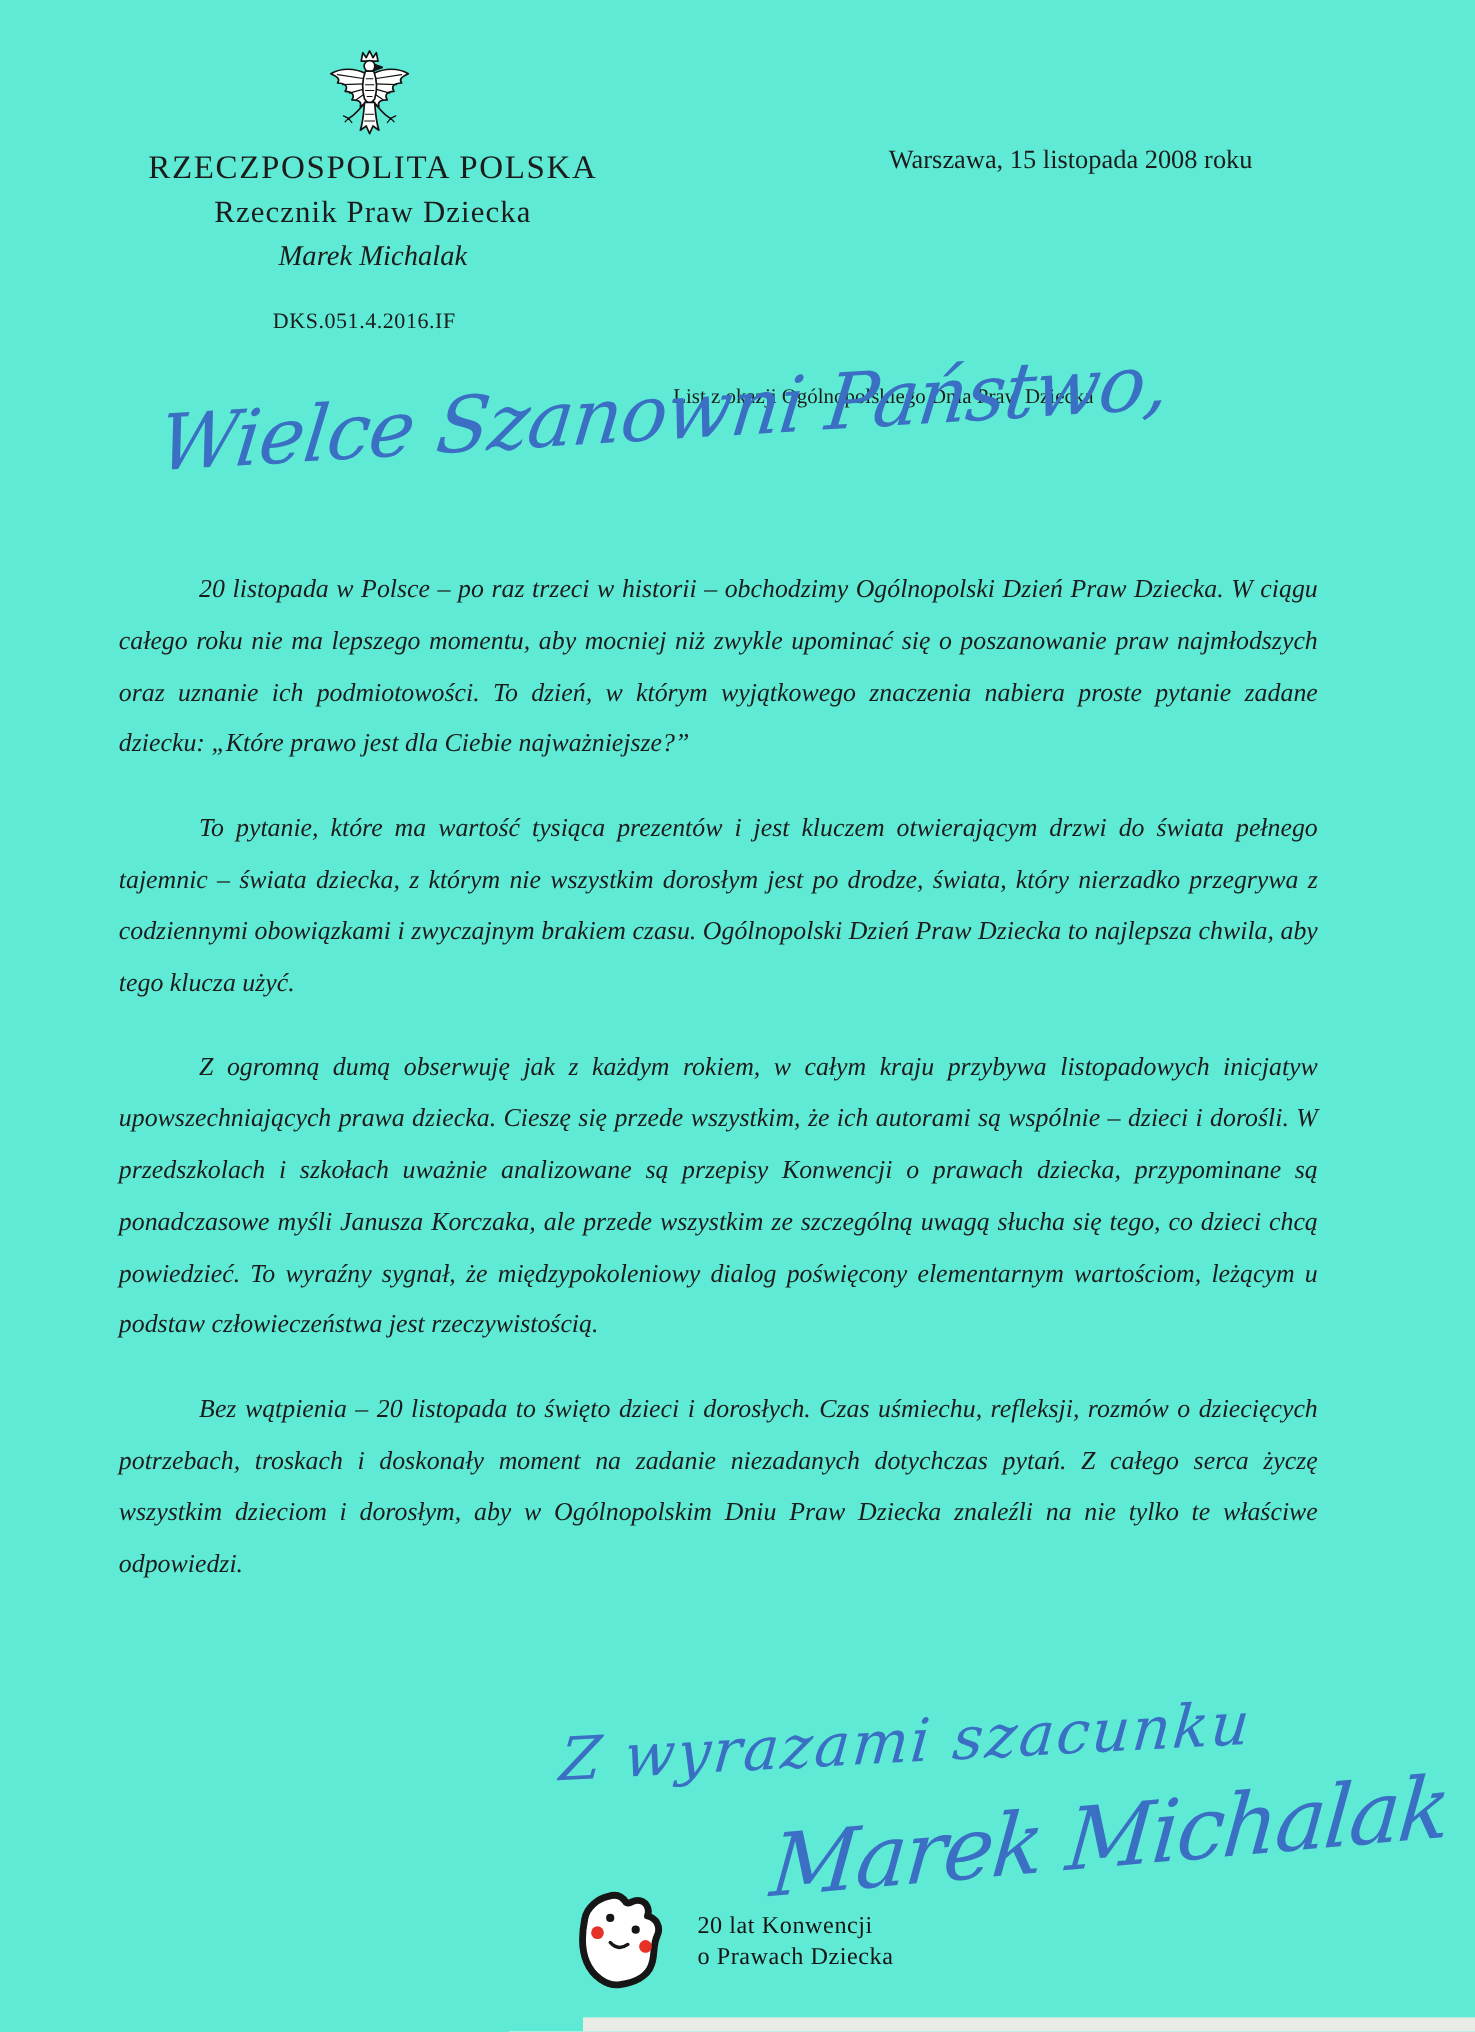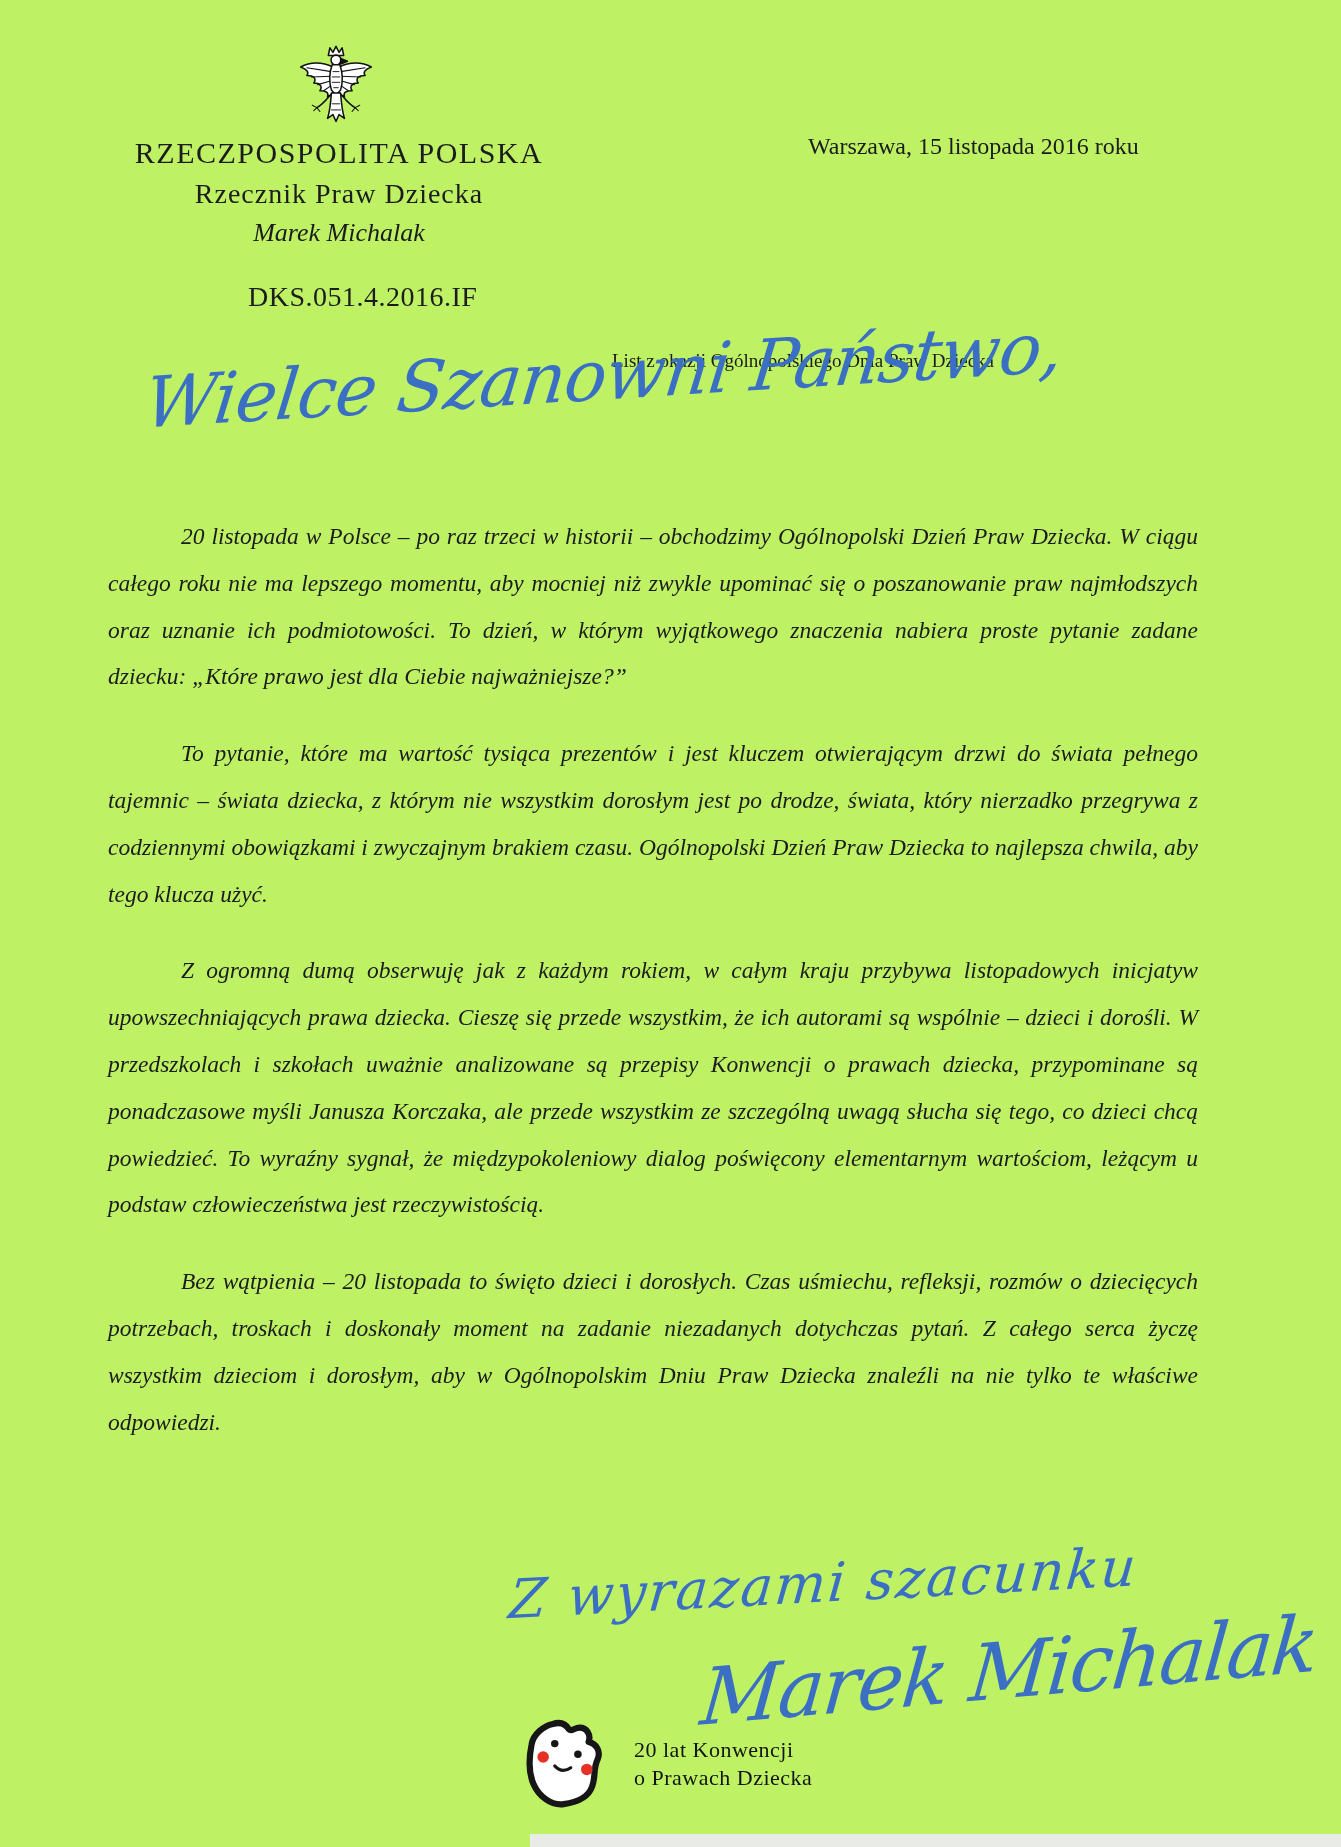--- a/index.html
+++ b/index.html
@@ -1,35 +1,35 @@
 <!DOCTYPE html>
 <html lang="pl"><head>
 <meta charset="utf-8">
 <style>
   html,body{margin:0;padding:0;background:#ffffff;}
   #page{
     position:relative;
     width:1341px;height:1847px;
-    background:#bef264;
+    background:#5eead4;
     font-family:"Liberation Serif", serif;
     color:#1c1c1c;
     overflow:hidden;
   }
   .abs{position:absolute;}
 
   
   #emblem{left:290px;top:40px;width:92px;height:100px;}
   #letterhead-text{
     left:113px;top:138px;width:452px;
     text-align:center;line-height:1.0;
   }
   .lh-country{font-size:30px;letter-spacing:1.5px;margin:0 0 12px 0;}
   .lh-office{font-size:28px;letter-spacing:1px;margin:0 0 12px 0;}
   .lh-officer{font-size:26px;font-style:italic;margin:0;}
-  #reference{left:248px;top:281px;font-size:28px;letter-spacing:.5px;}
+  #reference{left:248px;top:281px;font-size:20px;letter-spacing:.5px;}
 
   #dateline{left:808px;top:133px;font-size:24px;white-space:nowrap;}
   #subject{left:612px;top:350px;font-size:19px;white-space:nowrap;}
 
   
   .hand{
     font-family:"DejaVu Serif", serif;
     font-style:italic;
     color:#3a6fc4;
     white-space:nowrap;
@@ -112,21 +112,21 @@
   </svg>
 
   <div id="letterhead-text" class="abs">
     <p class="lh-country">RZECZPOSPOLITA POLSKA</p>
     <p class="lh-office">Rzecznik Praw Dziecka</p>
     <p class="lh-officer">Marek Michalak</p>
   </div>
 
   <div id="reference" class="abs">DKS.051.4.2016.IF</div>
 
-  <div id="dateline" class="abs">Warszawa, 15 listopada 2016 roku</div>
+  <div id="dateline" class="abs">Warszawa, 15 listopada 2008 roku</div>
 
   <div id="subject" class="abs">List z okazji Ogólnopolskiego Dnia Praw Dziecka</div>
 
   <div id="greeting" class="abs hand">Wielce Szanowni Państwo,</div>
 
   <div id="body-text" class="abs">
     <p>20 listopada w Polsce – po raz trzeci w historii – obchodzimy Ogólnopolski Dzień Praw Dziecka. W ciągu całego roku nie ma lepszego momentu, aby mocniej niż zwykle upominać się o poszanowanie praw najmłodszych oraz uznanie ich podmiotowości. To dzień, w którym wyjątkowego znaczenia nabiera proste pytanie zadane dziecku: „Które prawo jest dla Ciebie najważniejsze?”</p>
     <p>To pytanie, które ma wartość tysiąca prezentów i jest kluczem otwierającym drzwi do świata pełnego tajemnic – świata dziecka, z którym nie wszystkim dorosłym jest po drodze, świata, który nierzadko przegrywa z codziennymi obowiązkami i zwyczajnym brakiem czasu. Ogólnopolski Dzień Praw Dziecka to najlepsza chwila, aby tego klucza użyć.</p>
     <p>Z ogromną dumą obserwuję jak z każdym rokiem, w całym kraju przybywa listopadowych inicjatyw upowszechniających prawa dziecka. Cieszę się przede wszystkim, że ich autorami są wspólnie – dzieci i dorośli. W przedszkolach i szkołach uważnie analizowane są przepisy Konwencji o prawach dziecka, przypominane są ponadczasowe myśli Janusza Korczaka, ale przede wszystkim ze szczególną uwagą słucha się tego, co dzieci chcą powiedzieć. To wyraźny sygnał, że międzypokoleniowy dialog poświęcony elementarnym wartościom, leżącym u podstaw człowieczeństwa jest rzeczywistością.</p>
     <p>Bez wątpienia – 20 listopada to święto dzieci i dorosłych. Czas uśmiechu, refleksji, rozmów o dziecięcych potrzebach, troskach i doskonały moment na zadanie niezadanych dotychczas pytań. Z całego serca życzę wszystkim dzieciom i dorosłym, aby w Ogólnopolskim Dniu Praw Dziecka znaleźli na nie tylko te właściwe odpowiedzi.</p>

